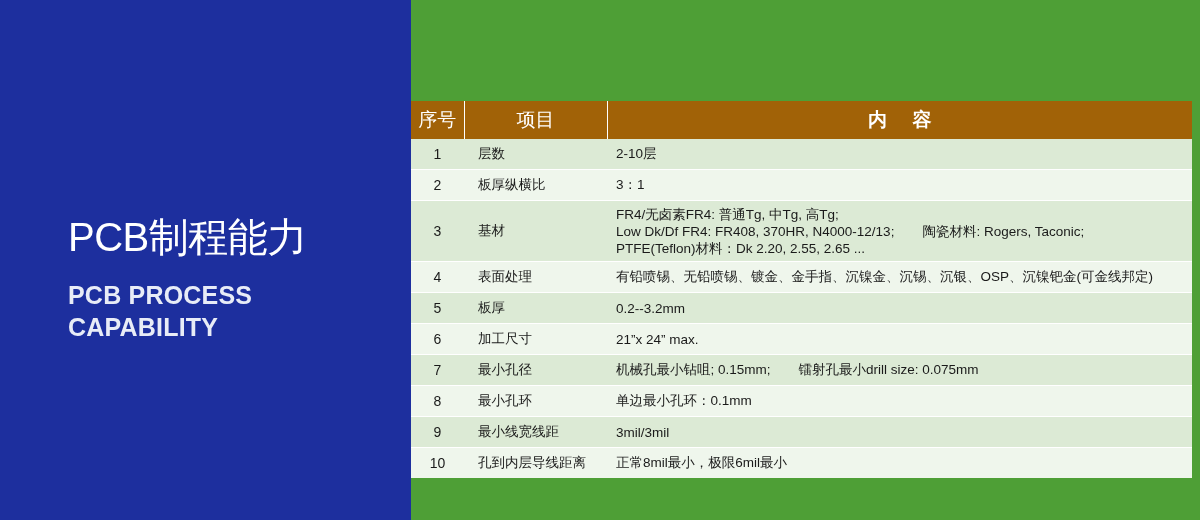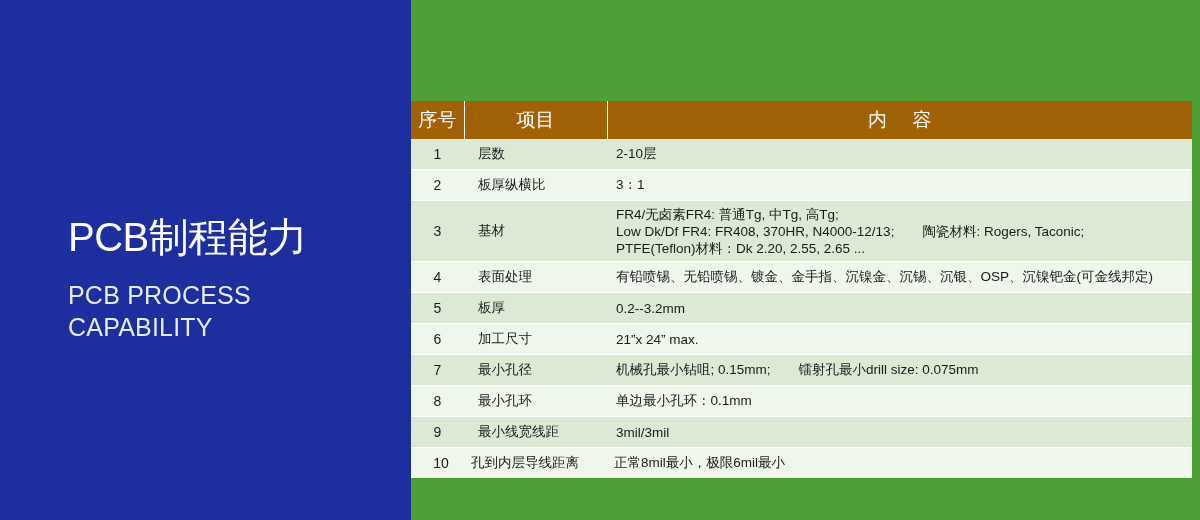--- a/index.html
+++ b/index.html
@@ -40,21 +40,21 @@
     font-size: 40px;
     line-height: 48px;
     font-weight: normal;
     letter-spacing: -0.5px;
     white-space: nowrap;
   }
   #sub-title {
     color: #e8ecf7;
     font-size: 25px;
     line-height: 32px;
-    font-weight: normal;
+    font-weight: bold;
     margin-top: 18px;
     letter-spacing: 0.2px;
   }
   
   #table-wrap {
     position: absolute;
     left: 411px;
     top: 101px;
     width: 781px;
     height: 344px;
@@ -74,21 +74,21 @@
     color: #ffffff;
     font-size: 19px;
     font-weight: normal;
     height: 38px;
     padding: 0;
     vertical-align: middle;
     text-align: center;
     border-right: 1px solid #ffffff;
   }
   #spec-table thead th:last-child { border-right: none; }
-  #spec-table thead th .hdr-spaced { letter-spacing: 10px; padding-left: 10px; }
+  #spec-table thead th .hdr-spaced { letter-spacing: 10px; padding-left: 10px; font-weight: bold; }
 
   #spec-table tbody tr.odd  td { background: #dcead5; }
   #spec-table tbody tr.even td { background: #eff6ec; }
 
   #spec-table tbody td {
     padding: 0;
     border-bottom: 1px solid #ffffff;
     color: #1a1a1a;
     vertical-align: middle;
     height: 30px;
@@ -100,21 +100,21 @@
   }
   #spec-table tbody td.item {
     padding-left: 14px;
   }
   #spec-table tbody td.content {
     padding-left: 9px;
     white-space: nowrap;
     overflow: visible;
   }
   #spec-table tbody tr.tall td { height: 60px; }
-  #spec-table tbody tr:last-child td { border-bottom: none; padding-left: 7px; }
+  #spec-table tbody tr:last-child td { border-bottom: none; }
 
   .multi-line { line-height: 17px; }
   .gap { display: inline-block; width: 28px; }
 </style>
 </head>
 <body>
 
 <div id="slide">
 
   <div id="left-panel">

